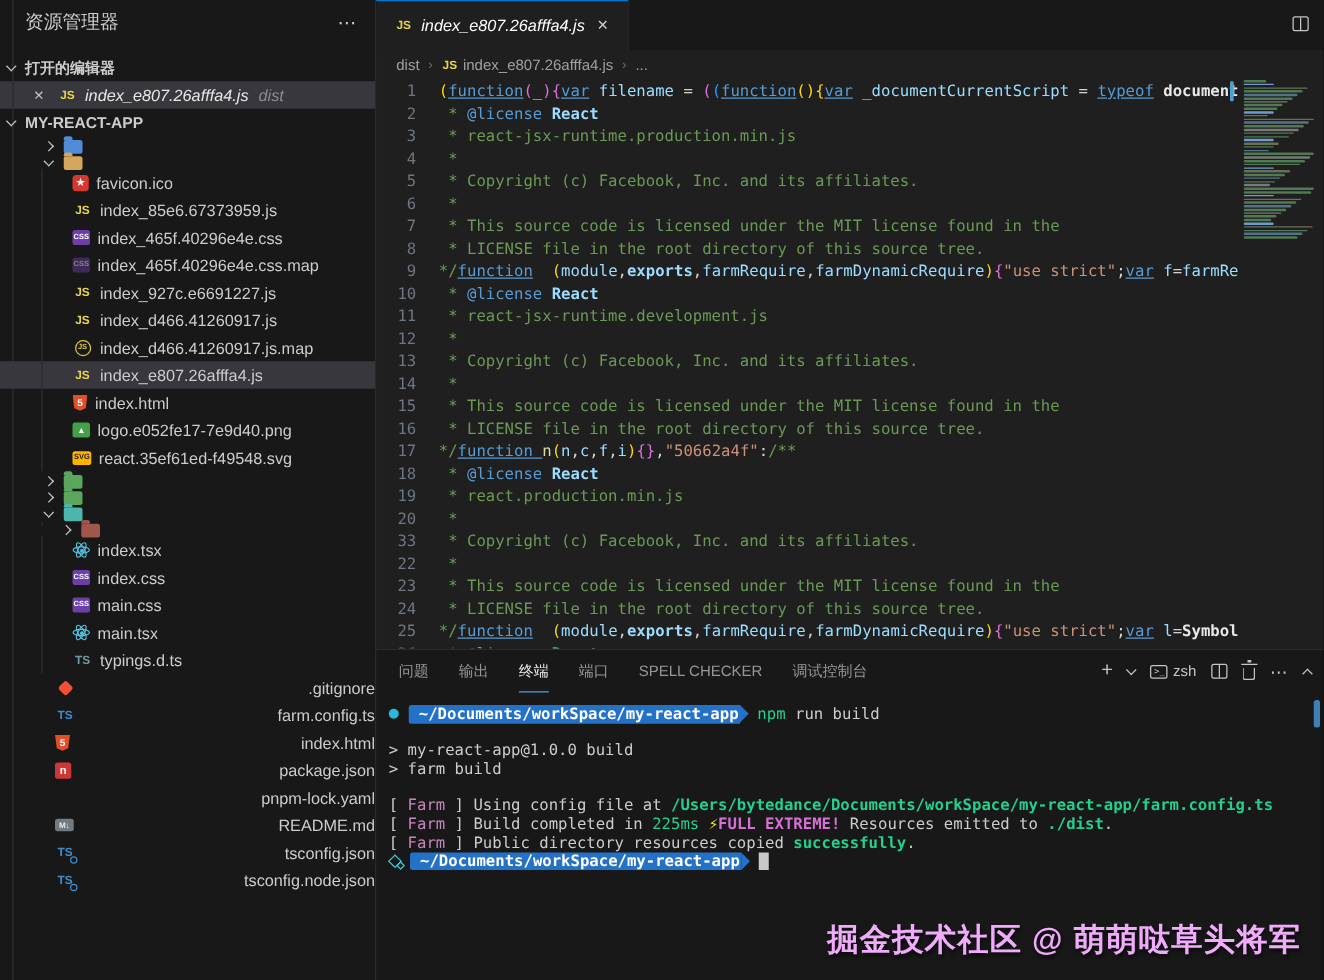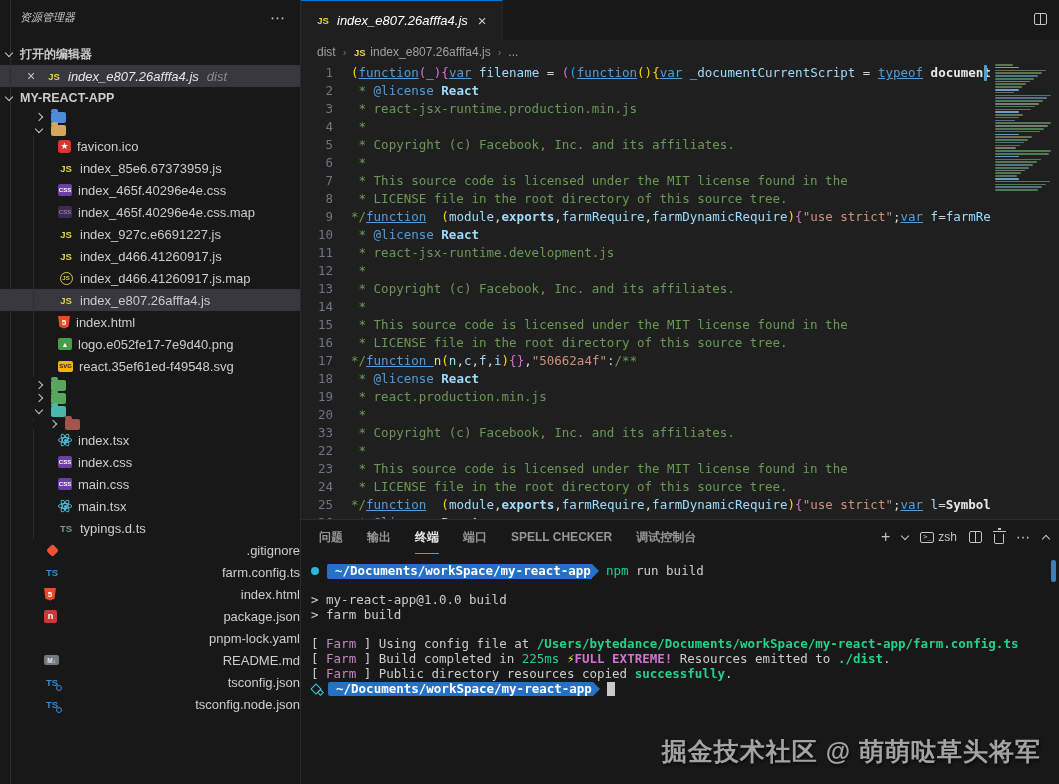--- a/index.html
+++ b/index.html
@@ -6,21 +6,21 @@
   html,body { background:#000; }
   #app {
     position:relative; width:1059px; height:784px; overflow:hidden;
     background:#1f1f1f; color:#cccccc;
     font-family:"Liberation Sans", sans-serif; font-size:13px;
   }
   
   .sidebar { position:absolute; left:0; top:0; width:300px; height:784px; background:#181818; }
   .activity-edge { position:absolute; left:10px; top:0; width:1px; height:784px; background:#2e2e2e; }
   .sb-header { height:35px; display:flex; align-items:center; padding:0 14px 0 20px; color:#cccccc; }
-  .sb-header .ttl { flex:1; font-size:11px;font-style:italic; }
+  .sb-header .ttl { flex:1; font-size:15px; }
   .sb-more { color:#cccccc; font-size:15px; letter-spacing:1px; cursor:pointer; }
   .sec-header { height:22px; margin-top:8px; display:flex; align-items:center; padding-left:0; font-weight:bold; font-size:12px; color:#cccccc; cursor:pointer; }
   .sec-header.ws { margin-top:0; font-size:12.5px; }
   .chev { width:6px; height:6px; border-right:1.3px solid #c5c5c5; border-bottom:1.3px solid #c5c5c5; display:inline-block; flex:none; }
   .chev.down { transform:rotate(45deg); margin:-2px 8px 0 6px; }
   .chev.right { transform:rotate(-45deg); margin:0 8px 0 6px; }
   .chev.up { transform:rotate(-135deg); }
   .oe-row { height:22px; display:flex; align-items:center; background:#37373d; padding-left:24px; cursor:pointer; }
   .oe-close { color:#c5c5c5; font-size:14px; margin-right:8px; width:14px; text-align:center; }
   .oe-name { font-style:italic; color:#e7e7e7; white-space:nowrap; }
@@ -83,21 +83,21 @@
   .tk-cm { color:#6a9955; } .tk-kw { color:#569cd6;text-decoration:underline; } .tk-vr { color:#9cdcfe; }
   .tk-vrb { color:#9cdcfe; font-weight:bold; } .tk-wh { color:#d4d4d4; }
   .tk-whb { color:#e8e8e8; font-weight:bold; } .tk-b1 { color:#ffd700; }
   .tk-b2 { color:#da70d6; } .tk-b3 { color:#179fff; } .tk-str { color:#ce9178; }
   .tk-fn { color:#dcdcaa; } .tk-tag { color:#569cd6; } .tk-cls { color:#9cdcfe; font-weight:bold; }
   .minimap { position:absolute; right:6px; top:0; width:58px; height:134px; cursor:pointer; }
   .minimap i { display:block; height:1.6px; margin-bottom:1.2px; border-radius:1px; }
   .ovr-marker { position:absolute; right:72px; top:1px; width:3px; height:16px; background:#4d9fd6; border-radius:1px; }
   
   .panel { position:absolute; left:300px; top:519px; width:759px; height:265px; background:#181818; border-top:1px solid #2b2b2b; border-left:1px solid #2a2a2a; }
-  .ptabs { height:34px; display:flex; align-items:flex-end; padding-left:18px;font-weight:bold; }
+  .ptabs { height:34px; display:flex; align-items:flex-end; padding-left:18px; }
   .ptab { margin-right:24px; font-size:12px; color:#969696; height:34px; line-height:34px; cursor:pointer; }
   .ptab.active { color:#e7e7e7; border-bottom:1px solid #4da0dd; }
   .pactions { position:absolute; right:10px; top:0; height:34px; display:flex; align-items:center; gap:12px; color:#c5c5c5; }
   .pa { cursor:pointer; display:inline-flex; align-items:center; }
   .pa-plus { font-size:16px; line-height:1; }
   .term-glyph { width:14px; height:11px; border:1.2px solid #c5c5c5; border-radius:2px; font-size:7px; line-height:9px; padding-left:2px; color:#c5c5c5; font-family:"DejaVu Sans Mono",monospace; margin-right:4px; }
   .pa-shell { font-size:12px; }
   .split2 { width:13px; height:12px; border:1.3px solid #c5c5c5; border-radius:2px; position:relative; }
   .split2::before { content:""; position:absolute; left:5px; top:0; bottom:0; width:1.3px; background:#c5c5c5; }
   .trash { width:10px; height:10px; border:1.2px solid #c5c5c5; border-top:none; border-radius:0 0 2px 2px; position:relative; margin-top:3px; }
@@ -110,21 +110,21 @@
   .tt-mag { color:#c586c0; } .tt-magb { color:#d670d6; font-weight:bold; } .tt-yel { color:#e5e510; }
   .t-dot { width:8px; height:8px; border-radius:50%; background:#29b8db; display:inline-block; margin:0 8px 0 0; flex:none; }
   .t-badge { background:#2472c8; color:#fff; font-weight:bold; padding:0 1px 0 8px; height:14.7px; line-height:14.7px; display:inline-block; position:relative; margin-right:14px; border-radius:2px 0 0 2px; flex:none; }
   .t-badge::after { content:""; position:absolute; right:-7px; top:0; border-left:7px solid #2472c8; border-top:7.35px solid transparent; border-bottom:7.35px solid transparent; }
   .t-sparkle { position:relative; width:12px; height:12px; display:inline-block; margin-right:5px; flex:none; }
   .t-sparkle::before { content:""; position:absolute; left:1px; top:2px; width:6px; height:6px; border:1.2px solid #3dc9d6; transform:rotate(45deg); }
   .t-sparkle::after { content:""; position:absolute; right:0; bottom:0; width:3px; height:3px; border:1px solid #3dc9d6; transform:rotate(45deg); }
   .t-cursor { width:8px; height:14px; background:#c9c9c9; display:inline-block; flex:none; }
   .term-scroll { position:absolute; right:3px; top:40px; width:5px; height:22px; background:#3f7fb5; border-radius:2px; }
   
-  .watermark { position:absolute; right:18px; bottom:16px; font-size:25px; font-weight:600; color:#a3a3a3; text-shadow:1px 2px 3px rgba(0,0,0,.65); letter-spacing:1px; }
+  .watermark { position:absolute; right:18px; bottom:16px; font-size:25px; font-weight:600; color:#f0abfc; text-shadow:1px 2px 3px rgba(0,0,0,.65); letter-spacing:1px; }
 </style>
 </head>
 <body>
 
 <div id="app">
 
   <div class="sidebar">
     <div class="activity-edge"></div>
     <div class="sb-header">
       <span class="ttl">资源管理器</span>

